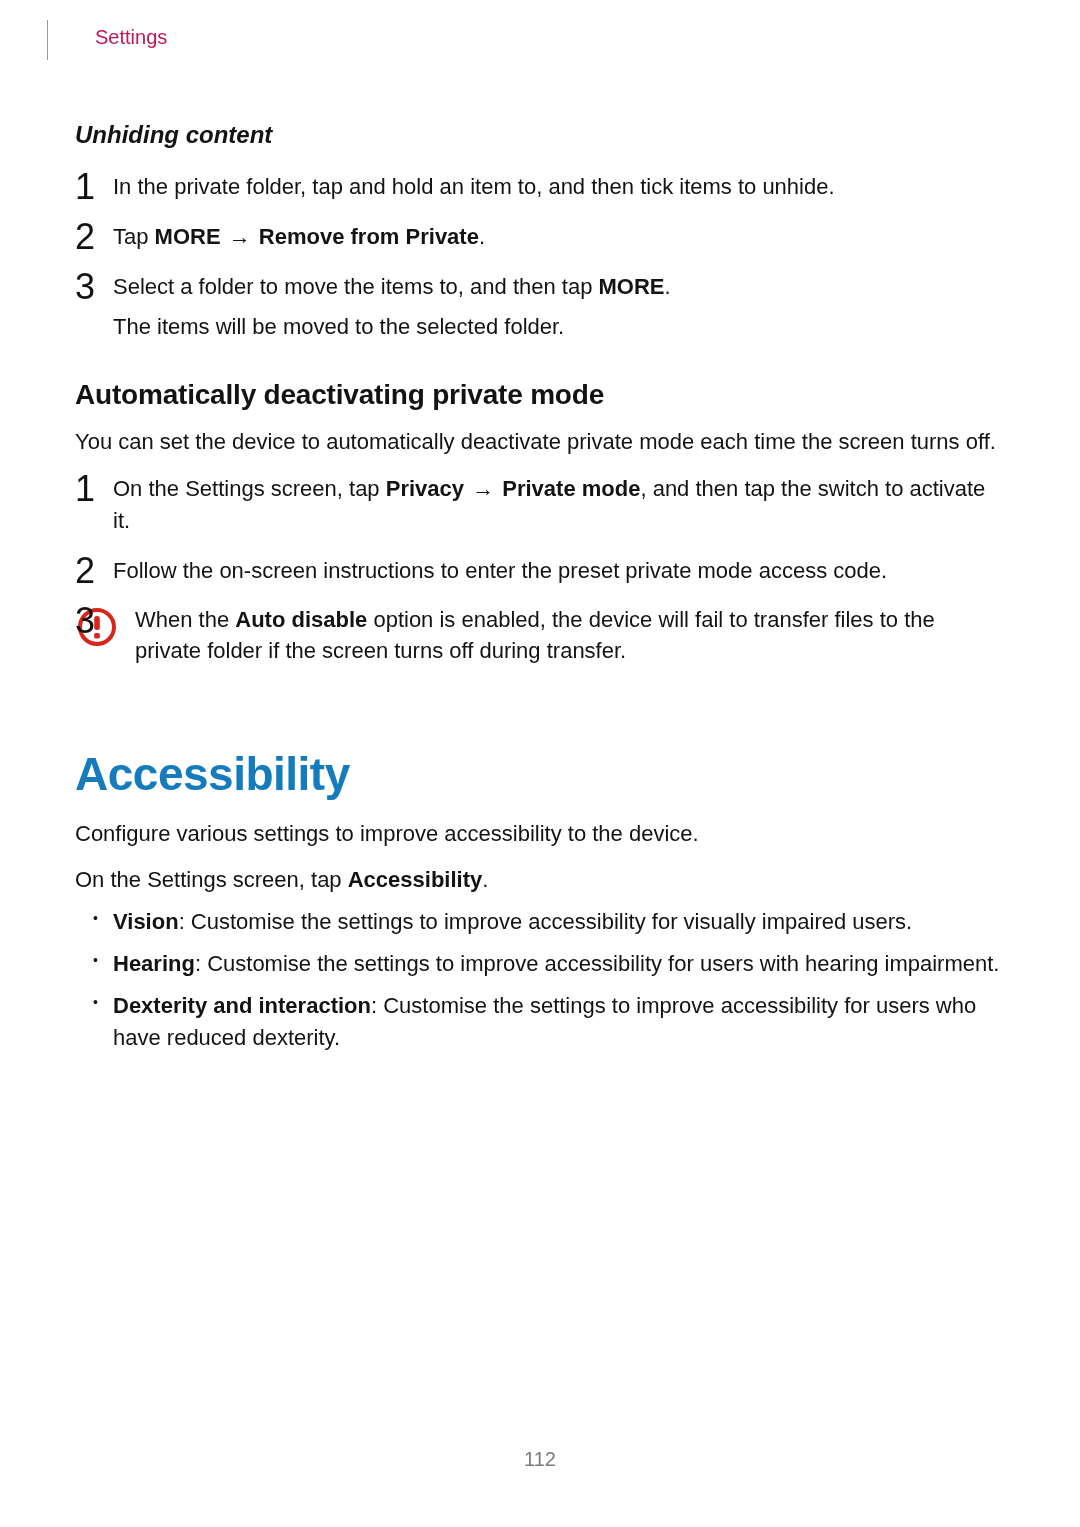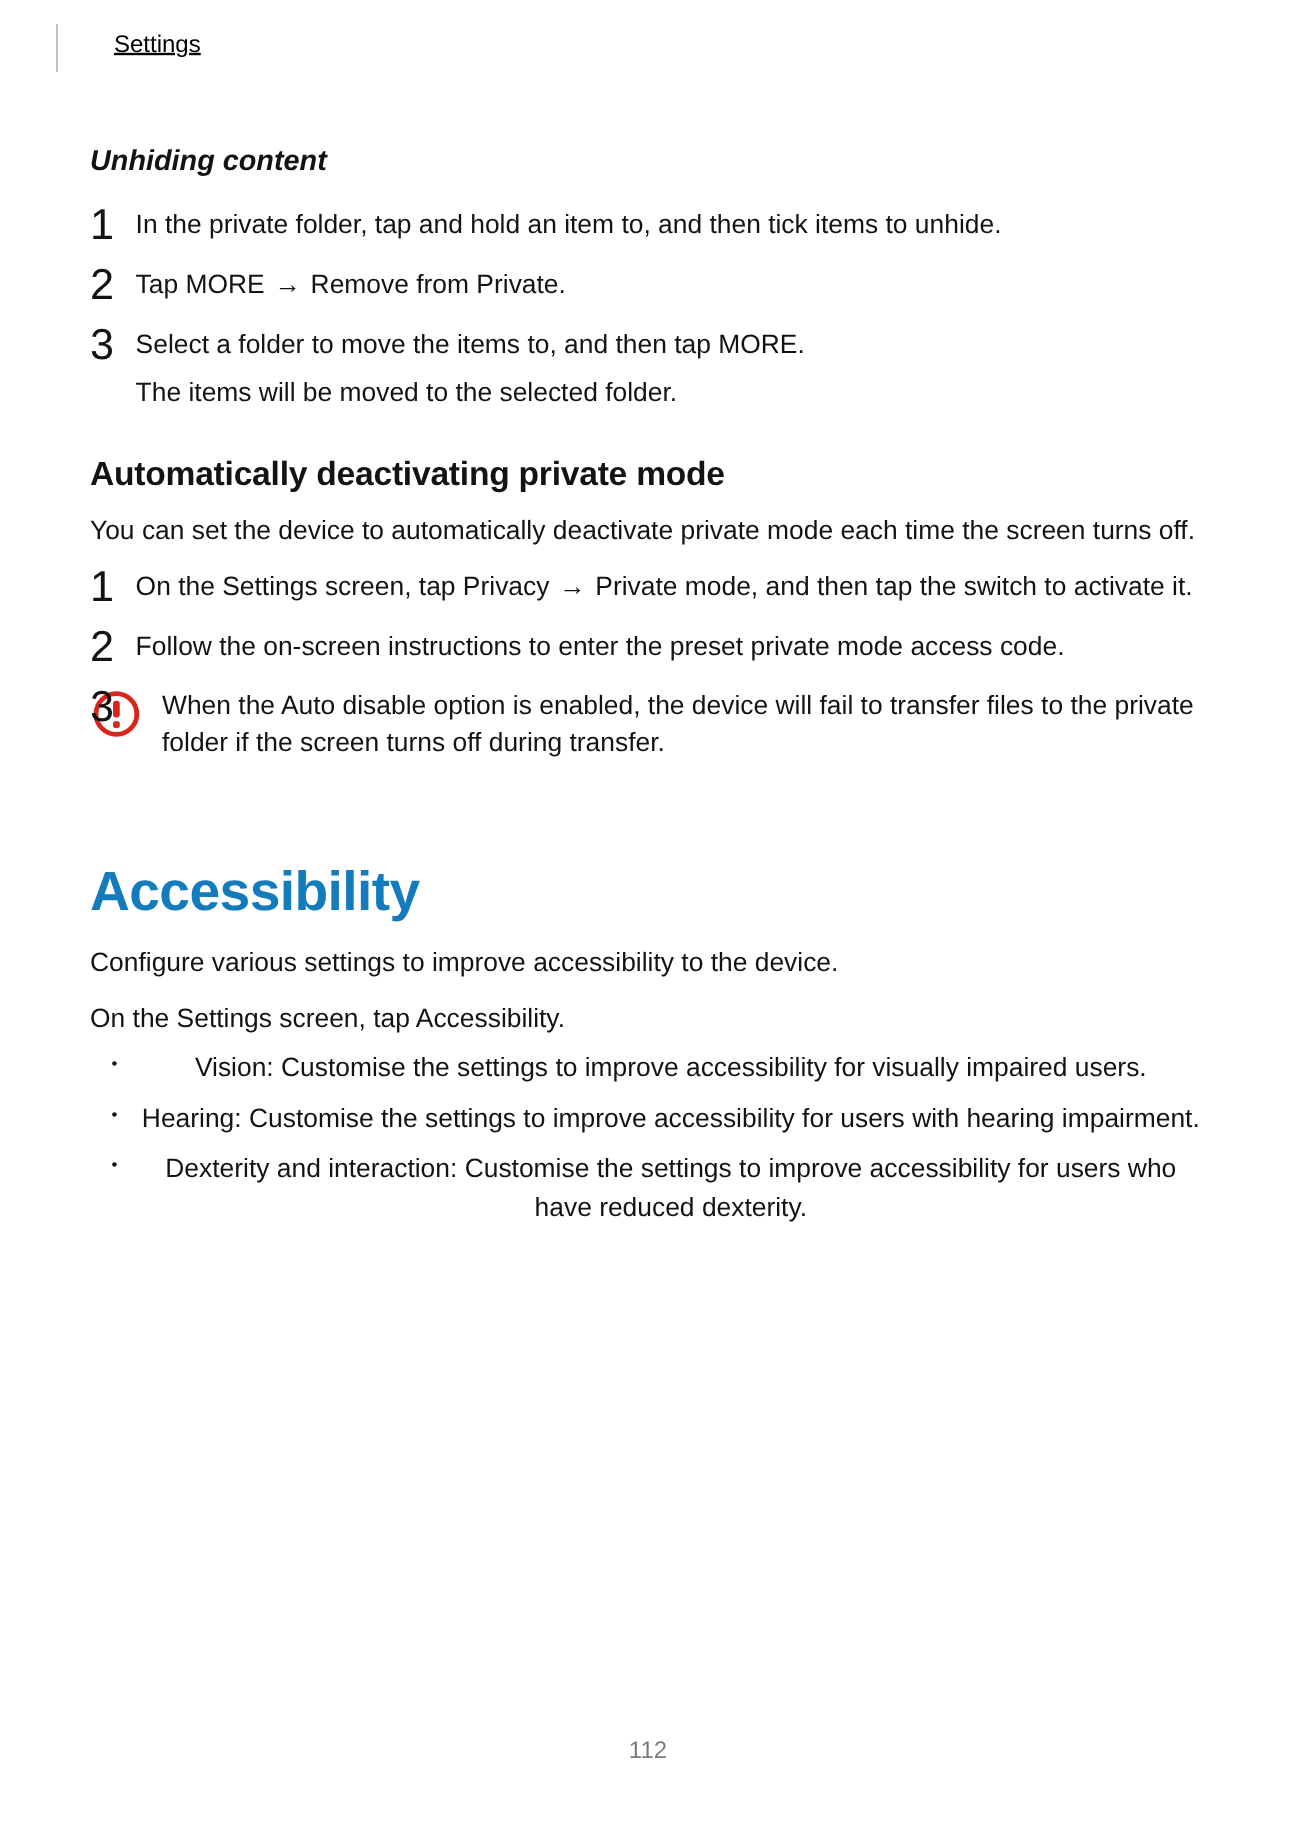--- a/index.html
+++ b/index.html
@@ -23,23 +23,22 @@
   .header-rule {
     position: absolute;
     left: 47px;
     top: 20px;
     width: 1px;
     height: 40px;
     background: #999;
   }
   .header-label {
     font-size: 20px;
-    color: #000000;
+    color: #be185d;
     padding-left: 20px;
-    text-decoration: underline;
   }
   .h4 {
     font-size: 24px;
     font-weight: 700;
     color: #131313;
     margin-top: 72px;
     margin-bottom: 22px;
     font-style: italic;
   }
   .h3 {
@@ -84,21 +83,21 @@
     top: -10px;
     font-size: 36px;
     font-weight: 400;
     font-family: "Segoe UI Light", "Helvetica Neue Light", Arial, sans-serif;
     color: #131313;
   }
   ol.steps > li .sub {
     display: block;
     margin-top: 8px;
   }
-  .bold { font-weight: 400; }
+  .bold { font-weight: 700; }
   .arrow { padding: 0 2px; }
   .callout {
     display: flex;
     align-items: flex-start;
     margin-top: 0;
     padding-left: 2px;
   }
   .callout-icon {
     flex: 0 0 auto;
     margin-right: 18px;
@@ -107,21 +106,20 @@
   .callout-text {
     font-size: 22px;
     line-height: 1.4;
     color: #131313;
   }
   .callout-icon svg { display: block; }
   ul.bullets {
     list-style: none;
     padding: 0;
     margin: 10px 0 0 0;
-    text-align: center;
   }
   ul.bullets > li {
     position: relative;
     padding-left: 38px;
     margin-bottom: 10px;
     font-size: 22px;
     line-height: 1.45;
     color: #131313;
   }
   ul.bullets > li::before {

